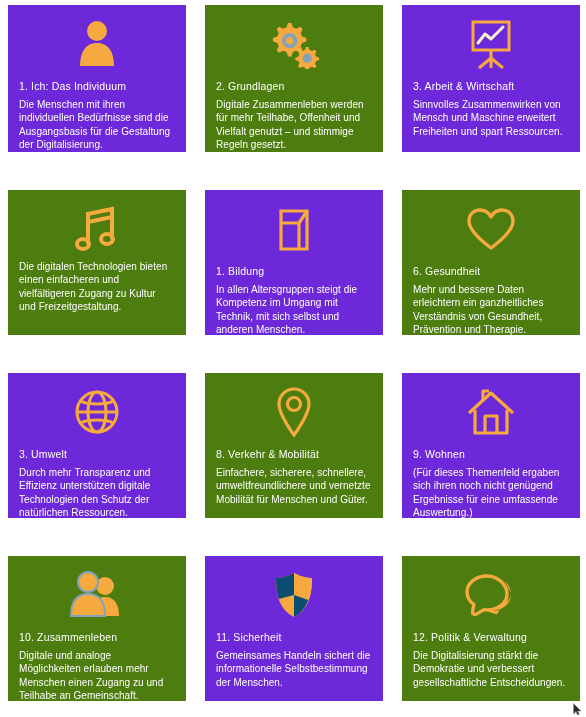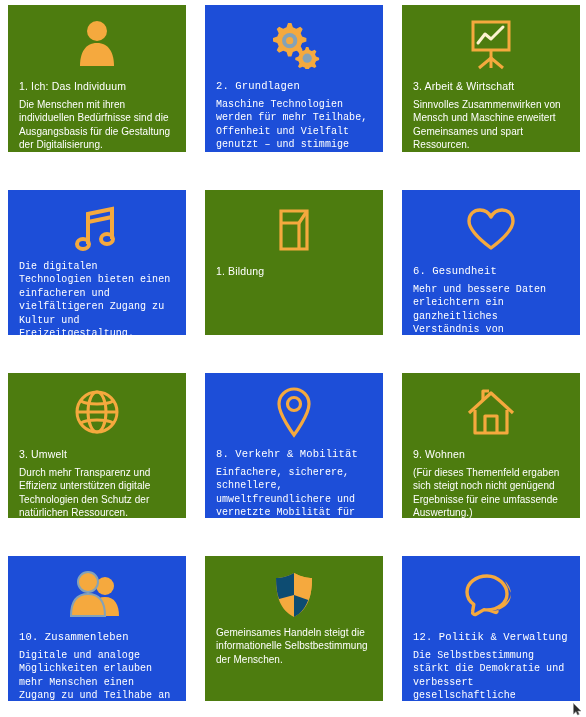--- a/index.html
+++ b/index.html
@@ -26,22 +26,22 @@
     row-gap: 38px;
   }
   .tile {
     position: relative;
     box-sizing: border-box;
     padding: 6px 11px 8px 11px;
     overflow: hidden;
     display: flex;
     flex-direction: column;
   }
-  .tile.dark { background: #4d7c0f; }
-  .tile.light { background: #1d4ed8; font-family: Liberation Mono, monospace; }
+  .tile.dark { background: #6d28d9; }
+  .tile.light { background: #4d7c0f; }
 
   .icon-wrap {
     height: 62px;
     display: flex;
     align-items: center;
     justify-content: center;
     flex: 0 0 auto;
     margin-top: 2px;
   }
   .icon-wrap svg {
@@ -93,36 +93,36 @@
         <g fill="#f5a93e">
           <path d="M20 4 l3.4 0 l1.5 4.3 l3.3 1.4 l4.1-2 l2.4 2.4 l-2 4.1 l1.4 3.3 l4.3 1.5 l0 3.4 l-4.3 1.5 l-1.4 3.3 l2 4.1 l-2.4 2.4 l-4.1-2 l-3.3 1.4 l-1.5 4.3 l-3.4 0 l-1.5-4.3 l-3.3-1.4 l-4.1 2 l-2.4-2.4 l2-4.1 l-1.4-3.3 l-4.3-1.5 l0-3.4 l4.3-1.5 l1.4-3.3 l-2-4.1 l2.4-2.4 l4.1 2 l3.3-1.4 Z"></path>
           <circle cx="21.7" cy="21.7" r="7.6" fill="#84a2b8"></circle>
           <circle cx="21.7" cy="21.7" r="3.6" fill="#f5a93e"></circle>
           <path d="M38 28 l2.4 0 l1.1 3.1 l2.3 1 l2.9-1.4 l1.7 1.7 l-1.4 2.9 l1 2.3 l3.1 1.1 l0 2.4 l-3.1 1.1 l-1 2.3 l1.4 2.9 l-1.7 1.7 l-2.9-1.4 l-2.3 1 l-1.1 3.1 l-2.4 0 l-1.1-3.1 l-2.3-1 l-2.9 1.4 l-1.7-1.7 l1.4-2.9 l-1-2.3 l-3.1-1.1 l0-2.4 l3.1-1.1 l1-2.3 l-1.4-2.9 l1.7-1.7 l2.9 1.4 l2.3-1 Z"></path>
           <circle cx="39.2" cy="39.2" r="4.6" fill="#84a2b8"></circle>
         </g>
       </svg>
     </div>
     <div class="tile-title">2. Grundlagen</div>
-    <div class="tile-body">Maschine Technologien werden für mehr Teilhabe, Offenheit und Vielfalt genutzt – und stimmige Regeln gesetzt.</div>
+    <div class="tile-body">Digitale Zusammenleben werden für mehr Teilhabe, Offenheit und Vielfalt genutzt – und stimmige Regeln gesetzt.</div>
   </div>
 
   <div class="tile dark">
     <div class="icon-wrap">
       <svg width="48" height="52" viewBox="0 0 48 52">
         <g fill="none" stroke="#f5a93e" stroke-width="3">
           <rect x="6" y="4" width="36" height="28"></rect>
           <path d="M24 32 L24 40"></path>
           <path d="M24 40 L12 50 M24 40 L36 50 M24 40 L24 50"></path>
           <path d="M11 25 L18 16 L24 21 L36 9" stroke="#fdf3d0" stroke-width="3" stroke-linejoin="round" stroke-linecap="round"></path>
         </g>
       </svg>
     </div>
     <div class="tile-title">3. Arbeit &amp; Wirtschaft</div>
-    <div class="tile-body">Sinnvolles Zusammenwirken von Mensch und Maschine erweitert Gemeinsames und spart Ressourcen.</div>
+    <div class="tile-body">Sinnvolles Zusammenwirken von Mensch und Maschine erweitert Freiheiten und spart Ressourcen.</div>
   </div>
 
   <div class="tile light">
     <div class="icon-wrap">
       <svg width="46" height="50" viewBox="0 0 46 50">
         <g fill="none" stroke="#f5a93e" stroke-width="4">
           <path d="M14 40 L14 10 L38 5 L38 35"></path>
           <path d="M14 18 L38 13"></path>
           <ellipse cx="9" cy="40" rx="6" ry="5"></ellipse>
           <ellipse cx="33" cy="35" rx="6" ry="5"></ellipse>
@@ -136,20 +136,21 @@
     <div class="icon-wrap">
       <svg width="42" height="48" viewBox="0 0 42 48">
         <g fill="none" stroke="#f5a93e" stroke-width="3.2">
           <path d="M8 6 L34 6 L34 44 L8 44 Z"></path>
           <path d="M8 18 L26 18 L26 44"></path>
           <path d="M26 18 L34 6"></path>
         </g>
       </svg>
     </div>
     <div class="tile-title">1. Bildung</div>
+    <div class="tile-body">In allen Altersgruppen steigt die Kompetenz im Umgang mit Technik, mit sich selbst und anderen Menschen.</div>
   </div>
 
   <div class="tile light">
     <div class="icon-wrap">
       <svg width="52" height="46" viewBox="0 0 52 46">
         <path d="M26 42 C10 30 4 22 4 15 C4 8 9 4 15 4 C20 4 24 7 26 11 C28 7 32 4 37 4 C43 4 48 8 48 15 C48 22 42 30 26 42 Z" fill="none" stroke="#f5a93e" stroke-width="3.4" stroke-linejoin="round"></path>
       </svg>
     </div>
     <div class="tile-title">6. Gesundheit</div>
     <div class="tile-body">Mehr und bessere Daten erleichtern ein ganzheitliches Verständnis von Gesundheit, Prävention und Therapie.</div>
@@ -189,21 +190,21 @@
       <svg width="50" height="48" viewBox="0 0 50 48">
         <g fill="none" stroke="#f5a93e" stroke-width="3.2" stroke-linejoin="round">
           <path d="M3 25 L25 5 L47 25"></path>
           <path d="M9 22 L9 45 L41 45 L41 22"></path>
           <path d="M19 45 L19 28 L31 28 L31 45"></path>
           <path d="M17 12 L17 3 L23 3"></path>
         </g>
       </svg>
     </div>
     <div class="tile-title">9. Wohnen</div>
-    <div class="tile-body">(Für dieses Themenfeld ergaben sich steigt noch nicht genügend Ergebnisse für eine umfassende Auswertung.)</div>
+    <div class="tile-body">(Für dieses Themenfeld ergaben sich ihren noch nicht genügend Ergebnisse für eine umfassende Auswertung.)</div>
   </div>
 
   <div class="tile light">
     <div class="icon-wrap">
       <svg width="56" height="48" viewBox="0 0 56 48">
         <g fill="#f5a93e">
           <circle cx="36" cy="15" r="9"></circle>
           <path d="M36 26 C26 26 22 34 22 45 L50 45 C50 34 46 26 36 26 Z"></path>
           <circle cx="19" cy="11" r="10" fill="#f5a93e" stroke="#84a2b8" stroke-width="2"></circle>
           <path d="M19 23 C7 23 2 32 2 45 L36 45 C36 32 31 23 19 23 Z" fill="#f5a93e" stroke="#84a2b8" stroke-width="2"></path>
@@ -216,32 +217,33 @@
 
   <div class="tile dark">
     <div class="icon-wrap">
       <svg width="42" height="50" viewBox="0 0 42 50">
         <path d="M21 3 C14 7 7 8 3 8 C3 26 7 40 21 47 C35 40 39 26 39 8 C35 8 28 7 21 3 Z" fill="#f5a93e"></path>
         <path d="M21 3 C14 7 7 8 3 8 C3 17 4 24 6 29 L21 25 Z" fill="#0d4c72"></path>
         <path d="M21 25 L36 29 C38 24 39 17 39 8 C35 8 28 7 21 3 Z" fill="#f5a93e"></path>
         <path d="M21 25 L21 47 C28 43.5 32.5 37.5 35.2 30 Z" fill="#0d4c72"></path>
       </svg>
     </div>
-    <div class="tile-body">Gemeinsames Handeln steigt die informationelle Selbstbestimmung der Menschen.</div>
+    <div class="tile-title">11. Sicherheit</div>
+    <div class="tile-body">Gemeinsames Handeln sichert die informationelle Selbstbestimmung der Menschen.</div>
   </div>
 
   <div class="tile light">
     <div class="icon-wrap">
       <svg width="52" height="44" viewBox="0 0 52 44">
         <path d="M40 8 C44 12 46 17 46 21 C46 31 37 38 26 38 C24 38 22 37.8 20.4 37.4 L30 41 C32 41.6 34 40 33.6 38 L33 34 C41 31 46 26 46 20 Z" fill="#f5a93e"></path>
         <path d="M22 3 C11 3 2 10 2 19 C2 24 4.6 28.4 8.8 31.4 L7.6 38.6 C7.2 40.6 9.2 42.2 11 41.2 L19 36.6 C20 36.8 21 36.9 22 36.9 C33 36.9 42 29.9 42 20.9 C42 11.9 33 3 22 3 Z" fill="none" stroke="#f5a93e" stroke-width="3.4" stroke-linejoin="round"></path>
       </svg>
     </div>
     <div class="tile-title">12. Politik &amp; Verwaltung</div>
-    <div class="tile-body">Die Selbstbestimmung stärkt die Demokratie und verbessert gesellschaftliche Entscheidungen.</div>
+    <div class="tile-body">Die Digitalisierung stärkt die Demokratie und verbessert gesellschaftliche Entscheidungen.</div>
   </div>
 
   <div class="cursor">
     <svg width="9" height="13" viewBox="0 0 9 13">
       <path d="M0.5 0.5 L0.5 11 L3 8.6 L4.6 12 L6.2 11.3 L4.7 8 L8 8 Z" fill="#2a2a2a" stroke="#888" stroke-width="0.6"></path>
     </svg>
   </div>
 
 </div>
 

